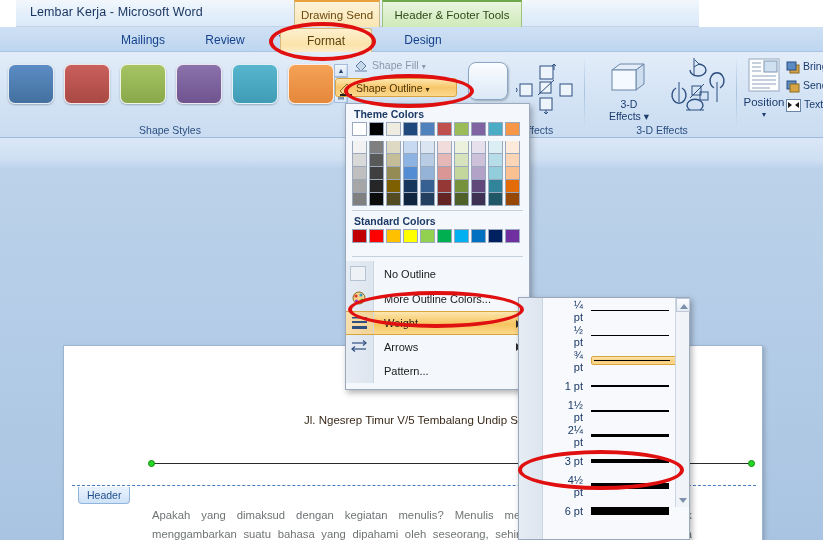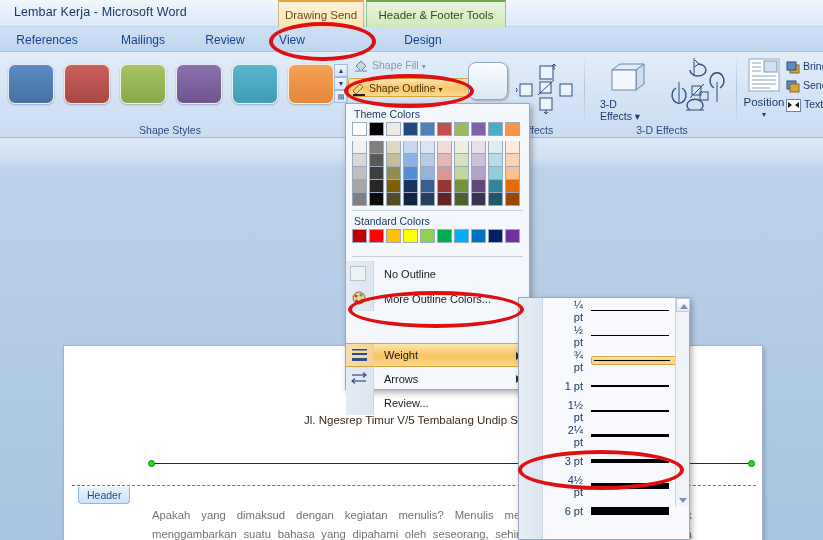--- a/index.html
+++ b/index.html
@@ -10,21 +10,21 @@
     font-size: 11px;
     background: #ffffff;
     overflow: hidden;
     position: relative;
     color: #1f3864;
   }
   #app { position:absolute; inset:0; width:823px; height:540px; }
 
   
   .titlebar {
-    position:absolute; left:0; top:0; width:823px; height:27px;
+    position:absolute; left:16px; top:0; width:683px; height:27px;
     background: linear-gradient(to bottom,#f2f7fc 0%, #e3eefa 55%, #dbe9f8 100%);
     border-bottom:1px solid #c3d4e8;
   }
   .win-title {
     position:absolute; left:14px; top:5px;
     font-size:12.5px; color:#16335e; letter-spacing:.1px;
     font-family:"Liberation Sans", sans-serif;
   }
   .ctxtab {
     position:absolute; top:0px; height:27px; line-height:26px;
@@ -154,21 +154,21 @@
     text-align:justify; font-family:"Liberation Sans", sans-serif;
   }
 
   
   .dropdown {
     position:absolute; left:345px; top:103px; width:185px; height:287px;
     background:#f4f7fb; border:1px solid #9aa9bd;
     box-shadow:2px 3px 6px rgba(0,0,0,.3);
   }
   .dd-header {
-    font-size:10.5px; font-weight:normal; color:#1b3a66; padding:4px 0 2px 8px;
+    font-size:10.5px; font-weight:bold; color:#1b3a66; padding:4px 0 2px 8px;
   }
   .swatchrow { display:flex; gap:2px; padding:0 6px; }
   .swatch { width:15px; height:14px; border:1px solid #9aa9bd; }
   .swatch.tint { border-top:none; height:13px; }
   .swatchcol { display:flex; flex-direction:column; }
   .swatchcol .swatch + .swatch { border-top:none; }
   .dd-sep { height:1px; background:#c6d0dc; margin:4px 6px; }
   .dd-item {
     position:relative; height:22px; line-height:22px;
     font-size:11px; color:#1b1b1b; padding-left:38px; white-space:nowrap;
@@ -251,24 +251,24 @@
 
 <div id="app">
 
   <div class="titlebar">
     <div class="win-title">Lembar Kerja  -  Microsoft Word</div>
     <div class="ctxtab drawing">Drawing Send</div>
     <div class="ctxtab hft">Header &amp; Footer Tools</div>
   </div>
 
   <div class="tabstrip">
-    <div class="tab" style="left:8px;width:78px;">References</div>
     <div class="tab" style="left:110px;width:66px;">Mailings</div>
     <div class="tab" style="left:196px;width:58px;">Review</div>
     <div class="tab" style="left:268px;width:48px;">View</div>
+    <div class="tab active" style="left:280px;width:92px;">Format</div>
     <div class="tab" style="left:392px;width:62px;">Design</div>
   </div>
 
   <div class="ribbon">
 
     <div class="shapechip" style="left:8px;  background:linear-gradient(to bottom,#5b8cc4,#43709f);"></div>
     <div class="shapechip" style="left:64px; background:linear-gradient(to bottom,#c9605c,#a94844);"></div>
     <div class="shapechip" style="left:120px;background:linear-gradient(to bottom,#a6c463,#88a84a);"></div>
     <div class="shapechip" style="left:176px;background:linear-gradient(to bottom,#8b72ab,#6f5490);"></div>
     <div class="shapechip" style="left:232px;background:linear-gradient(to bottom,#57b6ce,#3f9cb4);"></div>
@@ -283,21 +283,21 @@
 
     <div class="sbtn" style="left:352px;top:4px;color:#8b97a8;">
       <svg style="position:absolute;left:2px;top:3px;" width="14" height="14" viewBox="0 0 14 14">
         <path d="M2 7 L7 2 L12 7 L7 12 Z" fill="#c7d7e8" stroke="#5a7ea8"></path>
         <rect x="1" y="11" width="12" height="2" fill="#9fb4cc"></rect>
       </svg>
       <span>Shape Fill</span>
       <span style="font-size:8px;"> ▾</span>
     </div>
 
-    <div class="sbtn sel" style="left:348px;top:26px;width:122px;">
+    <div class="sbtn sel" style="left:335px;top:26px;width:122px;">
       <svg style="position:absolute;left:3px;top:3px;" width="14" height="14" viewBox="0 0 14 14">
         <path d="M1 9 L8 2 L11 5 L4 12 Z" fill="#f0d08a" stroke="#8a6b20"></path>
         <rect x="1" y="12" width="12" height="2" fill="#222"></rect>
       </svg>
       <span>Shape Outline</span>
       <span style="font-size:8px;"> ▾</span>
     </div>
 
     <div style="position:absolute;left:468px;top:10px;width:40px;height:38px;border-radius:8px;background:linear-gradient(to bottom,#fbfdff,#dbe8f7);border:1px solid #8aa6c6;box-shadow:1px 1px 2px rgba(0,0,0,.25);"></div>
     <div class="ribbtn" style="left:466px;top:50px;width:46px;text-align:center;color:#33507c;">Shadow</div>
@@ -315,22 +315,22 @@
     </svg>
 
     <div class="grp-label" style="left:486px;width:92px;">w Effects</div>
     <div class="grp-sep" style="left:584px;"></div>
 
     <svg style="position:absolute;left:608px;top:8px;" width="42" height="36" viewBox="0 0 42 36">
       <path d="M4 10 L28 10 L36 4 L12 4 Z" fill="#e4edf8" stroke="#6a86a8"></path>
       <path d="M28 10 L28 30 L36 24 L36 4 Z" fill="#cfdeef" stroke="#6a86a8"></path>
       <rect x="4" y="10" width="24" height="20" fill="#f4f9ff" stroke="#6a86a8"></rect>
     </svg>
-    <div class="ribbtn" style="left:600px;top:46px;width:58px;">3-D</div>
-    <div class="ribbtn" style="left:600px;top:58px;width:58px;"><span>Effects</span> ▾</div>
+    <div class="ribbtn" style="left:600px;top:46px;width:58px;text-align:center;">3-D</div>
+    <div class="ribbtn" style="left:600px;top:58px;width:58px;text-align:center;"><span>Effects</span> ▾</div>
 
     <svg style="position:absolute;left:664px;top:6px;" width="68" height="60" viewBox="0 0 68 60">
       <path d="M26 12 a8 6 0 1 0 8 -6" stroke="#2d4f80" fill="none" stroke-width="1.4"></path>
       <path d="M31 2 l4 4 l-5 3" stroke="#2d4f80" fill="none"></path>
       <line x1="30" y1="0" x2="30" y2="18" stroke="#2d4f80"></line>
       <path d="M12 30 a7 8 0 1 0 6 0" stroke="#2d4f80" fill="none" stroke-width="1.4"></path>
       <line x1="15" y1="24" x2="15" y2="44" stroke="#2d4f80"></line>
       <rect x="28" y="28" width="9" height="9" fill="none" stroke="#2d4f80"></rect>
       <line x1="26" y1="40" x2="40" y2="26" stroke="#2d4f80"></line>
       <rect x="36" y="34" width="8" height="8" fill="none" stroke="#2d4f80"></rect>
@@ -533,21 +533,21 @@
         <svg style="position:absolute;left:5px;top:4px;" width="16" height="15" viewBox="0 0 16 15">
           <circle cx="8" cy="7" r="6" fill="#f3d488" stroke="#8a6b20"></circle>
           <circle cx="5" cy="5" r="1.6" fill="#d33"></circle>
             <circle cx="10" cy="4" r="1.6" fill="#39c"></circle>
           <circle cx="11" cy="9" r="1.6" fill="#3b3"></circle>
             <circle cx="5.5" cy="10" r="1.6" fill="#93c"></circle>
         </svg>
         <span>More Outline Colors...</span>
       </div>
 
-      <div class="dd-item sel" style="height:24px;line-height:23px;margin-top:32px;">
+      <div class="dd-item sel" style="height:24px;line-height:23px;">
         <div class="dd-gutter" style="background:linear-gradient(to right,#f6dfae,#f2d296);"></div>
         <svg style="position:absolute;left:5px;top:4px;" width="17" height="15" viewBox="0 0 17 15">
           <rect x="1" y="1" width="15" height="1.5" fill="#2f4f80"></rect>
           <rect x="1" y="5" width="15" height="2" fill="#2f4f80"></rect>
           <rect x="1" y="10" width="15" height="3" fill="#2f4f80"></rect>
         </svg>
         <span>Weight</span>
         <span class="dd-arrow"></span>
       </div>
 
@@ -561,21 +561,21 @@
             <line x1="1" y1="10" x2="15" y2="10"></line>
               <path d="M4 7.5 l-3 2.5 l3 2.5"></path>
           </g>
         </svg>
         <span>Arrows</span>
         <span class="dd-arrow"></span>
       </div>
 
       <div class="dd-item" style="height:24px;line-height:24px;">
         <div class="dd-gutter"></div>
-        <span>Review...</span>
+        <span>Pattern...</span>
       </div>
     </div>
   </div>
 
   <div class="submenu">
     <div class="sm-gutter"></div>
 
     <div class="sm-item">
       <span class="sm-label">¼ pt</span>
       <span class="sm-line-wrap">

